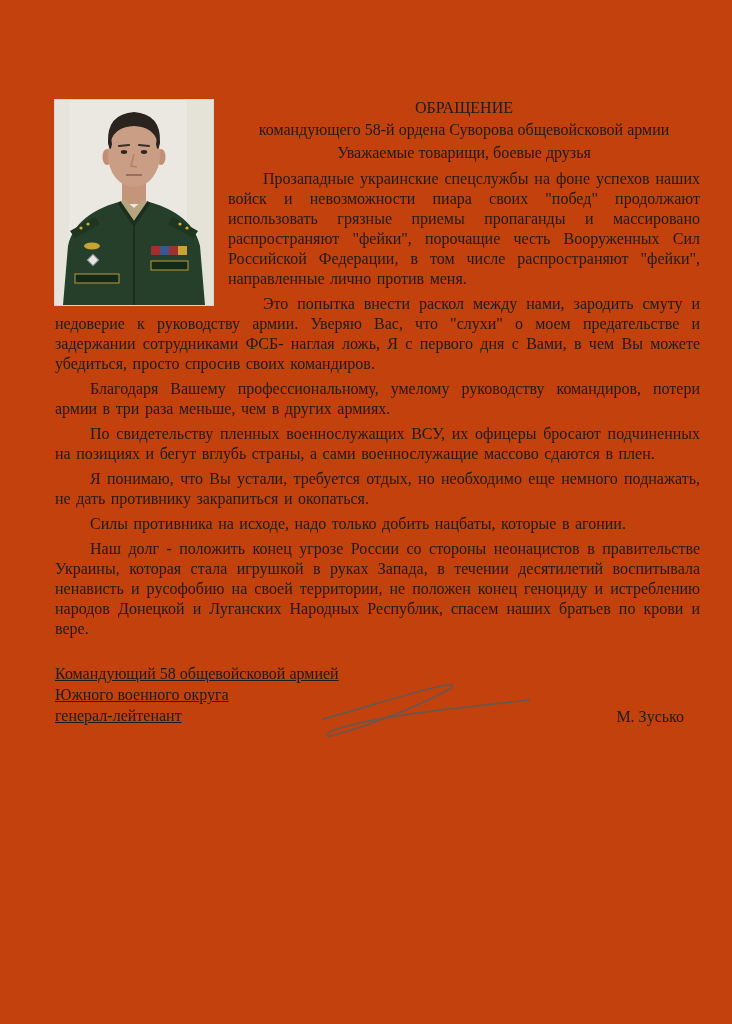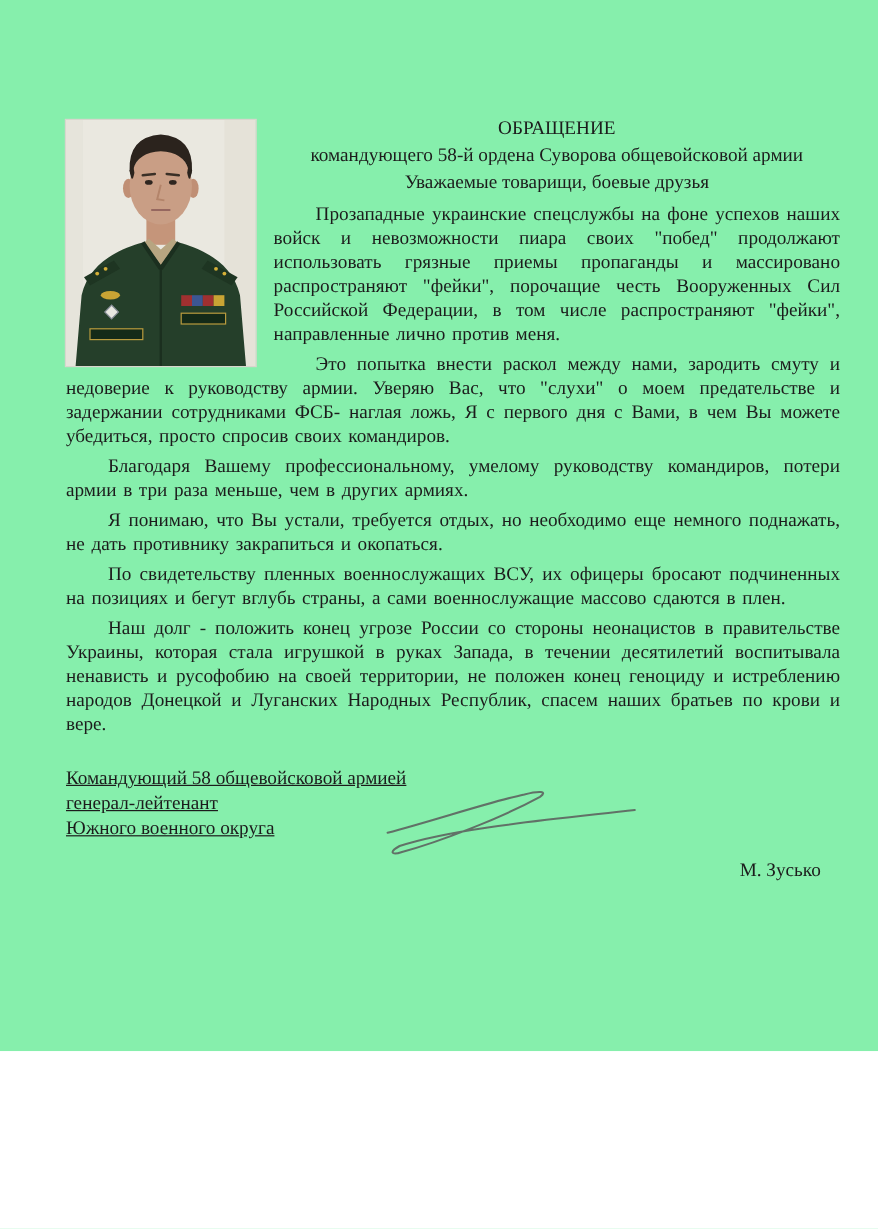--- a/index.html
+++ b/index.html
@@ -1,22 +1,22 @@
 <!DOCTYPE html>
 <html lang="ru"><head>
 <meta charset="utf-8">
 <style>
   html, body { margin: 0; padding: 0; background: #ffffff; }
   .page {
     position: relative;
     width: 732px;
-    height: 876px;
+    height: 1024px;
     box-sizing: border-box;
     padding: 97px 32px 0 55px;
-    background: #86efac;
+    background: #c2410c;
     color: #1c1c1c;
     font-family: "Liberation Serif", "DejaVu Serif", serif;
     font-size: 16px;
     line-height: 20px;
     overflow: hidden;
   }
   .photo {
     float: left;
     width: 158px;
     height: 205px;
@@ -26,21 +26,21 @@
   }
   .photo svg { display: block; width: 158px; height: 205px; }
   .title { margin-bottom: 2px; }
   .title p { margin: 0; text-align: center; line-height: 22px; }
   .salutation { text-align: center; margin: 0 0 6px; }
   .para { text-align: justify; text-indent: 35px; margin: 0 0 5px; word-spacing: 1.5px; }
   .closing { text-indent: 35px; margin: 9px 0 0; }
   .sig-block { position: relative; margin-top: 24px; height: 140px; text-decoration: underline; }
   .sig-left p { margin: 0; line-height: 21px; }
   .sig-scribble { position: absolute; left: 262px; top: 6px; width: 218px; height: 72px; }
-  .sig-name { position: absolute; right: 16px; top: 78px; margin: 0; }
+  .sig-name { position: absolute; right: 16px; top: 44px; margin: 0; }
 </style>
 </head>
 <body>
 
 <div class="page">
 
   <div class="photo">
     <svg viewBox="0 0 158 205" xmlns="http://www.w3.org/2000/svg">
       <rect x="0" y="0" width="158" height="205" fill="#eae8e0"></rect>
       <rect x="132" y="0" width="26" height="205" fill="#e0ddd2" opacity="0.55"></rect>
@@ -99,30 +99,31 @@
   <div class="title">
     <p>ОБРАЩЕНИЕ</p>
     <p>командующего 58-й ордена Суворова общевойсковой армии</p>
   </div>
 
   <p class="salutation">Уважаемые товарищи, боевые друзья</p>
 
   <p class="para">Прозападные украинские спецслужбы на фоне успехов наших войск и невозможности пиара своих "побед" продолжают использовать грязные приемы пропаганды и массировано распространяют "фейки", порочащие честь Вооруженных Сил Российской Федерации, в том числе распространяют "фейки", направленные лично против меня.</p>
   <p class="para">Это попытка внести раскол между нами, зародить смуту и недоверие к руководству армии. Уверяю Вас, что "слухи" о моем предательстве и задержании сотрудниками ФСБ- наглая ложь, Я с первого дня с Вами, в чем Вы можете убедиться, просто спросив своих командиров.</p>
   <p class="para">Благодаря Вашему профессиональному, умелому руководству командиров, потери армии в три раза меньше, чем в других армиях.</p>
+  <p class="para">По свидетельству пленных военнослужащих ВСУ, их офицеры бросают подчиненных на позициях и бегут вглубь страны, а сами военнослужащие массово сдаются в плен.</p>
   <p class="para">Я понимаю, что Вы устали, требуется отдых, но необходимо еще немного поднажать, не дать противнику закрапиться и окопаться.</p>
-  <p class="para">По свидетельству пленных военнослужащих ВСУ, их офицеры бросают подчиненных на позициях и бегут вглубь страны, а сами военнослужащие массово сдаются в плен.</p>
+  <p class="para">Силы противника на исходе, надо только добить нацбаты, которые в агонии.</p>
   <p class="para">Наш долг - положить конец угрозе России со стороны неонацистов в правительстве Украины, которая стала игрушкой в руках Запада, в течении десятилетий воспитывала ненависть и русофобию на своей территории, не положен конец геноциду и истреблению народов Донецкой и Луганских Народных Республик, спасем наших братьев по крови и вере.</p>
 
 
   <div class="sig-block">
     <div class="sig-left">
       <p>Командующий 58 общевойсковой армией</p>
+      <p>Южного военного округа</p>
       <p>генерал-лейтенант</p>
-      <p>Южного военного округа</p>
     </div>
     <svg class="sig-scribble" viewBox="0 0 218 72" xmlns="http://www.w3.org/2000/svg">
       <path d="M6,50 C44,40 92,24 120,18 C132,15 140,15 133,20 C100,38 48,58 18,66 C9,69 7,66 16,61 C62,46 142,39 212,31" fill="none" stroke="#5a5a5a" stroke-width="1.7" stroke-linecap="round" opacity="0.85"></path>
     </svg>
     <p class="sig-name">М. Зусько</p>
   </div>
 
 </div>
 
 </body></html>

